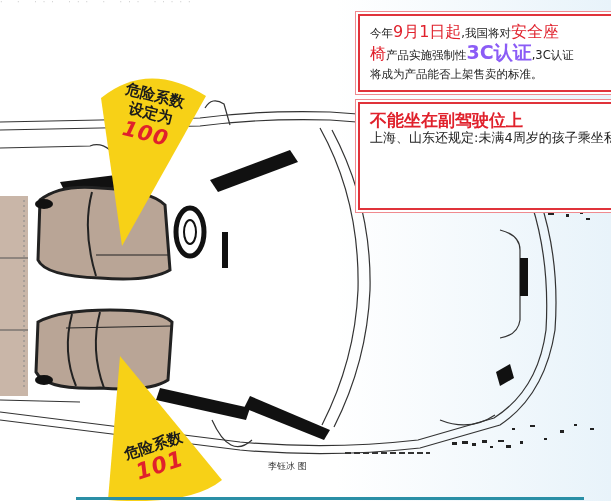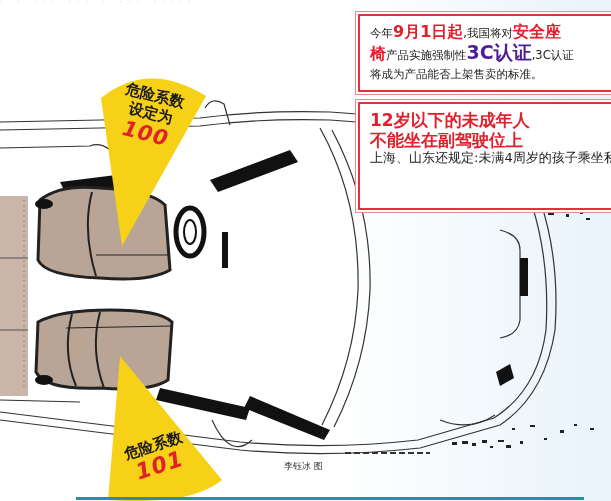--- a/index.html
+++ b/index.html
@@ -24,38 +24,38 @@
     position: absolute; background: #fff;
     border: 2px solid #e0323a;
     box-shadow: 0 0 0 2px #fff, 0 0 0 3px #f08a8f;
     padding: 6px 8px 6px 10px;
     color: #222;
   }
   .notice-1 { left: 358px; top: 14px; width: 234px; height: 62px; }
   .notice-2 { left: 358px; top: 102px; width: 234px; height: 92px; }
 
   .n1-line { font-size: 11.5px; line-height: 19px; white-space: nowrap; }
-  .red-big { color: #e0212c; font-weight: bold; font-size: 16px; }
-  .red-xl { color: #4c1d95; font-weight: bold; font-size: 19px; }
+  .red-big { color: #e0212c; font-weight: normal; font-size: 16px; }
+  .red-xl { color: #8b5cf6; font-weight: bold; font-size: 19px; }
 
   .n2-title { font-size: 11.5px; line-height: 16px; white-space: nowrap; }
   .n2-red { color: #e0212c; font-weight: bold; font-size: 17px; line-height: 20px; white-space: nowrap; }
   .n2-body { font-size: 13px; line-height: 16px; white-space: nowrap; }
 
   
   .wedge-text {
     position: absolute; text-align: center; color: #1b1b1b; font-weight: bold;
   }
   .wedge-top-text { left: 105px; top: 86px; transform: rotate(14deg); font-size: 15px; line-height: 18px; width: 90px; }
   .wedge-top-num { color: #e0212c; font-size: 21px; font-weight: bold; font-style: italic; line-height: 24px; letter-spacing: 1px; }
   .wedge-bot-text { left: 112px; top: 436px; transform: rotate(-18deg); font-size: 15px; line-height: 18px; width: 90px; }
   .wedge-bot-num { color: #e0212c; font-size: 22px; font-weight: bold; font-style: italic; line-height: 24px; letter-spacing: 1px; }
 
   .credit {
-    position: absolute; left: 284px; top: 460px; font-size: 9px; color: #333;
+    position: absolute; left: 268px; top: 460px; font-size: 9px; color: #333;
     font-family: "DejaVu Sans", sans-serif; white-space: nowrap;
   }
 
   .bottom-rule {
     position: absolute; left: 76px; top: 497px; width: 508px; height: 3px; background: #2a8fa6;
   }
 </style>
 </head>
 <body>
 
@@ -168,21 +168,20 @@
     <div class="n1-line">
       <span>今年</span><span class="red-big">9月1日起</span><span>,我国将对</span><span class="red-big">安全座</span>
     </div>
     <div class="n1-line">
       <span class="red-big">椅</span><span>产品实施强制性</span><span class="red-xl">3C认证</span><span>,3C认证</span>
     </div>
     <div class="n1-line">将成为产品能否上架售卖的标准。</div>
   </div>
 
   <div class="notice notice-2">
-    <div class="n2-red">12岁以下的未成年人</div>
     <div class="n2-red">不能坐在副驾驶位上</div>
     <div class="n2-body">上海、山东还规定:未满4周岁的孩子乘坐私</div>
   </div>
 
   <div class="credit">李钰冰 图</div>
 
   <div class="bottom-rule"></div>
 </div>
 
 </body></html>

